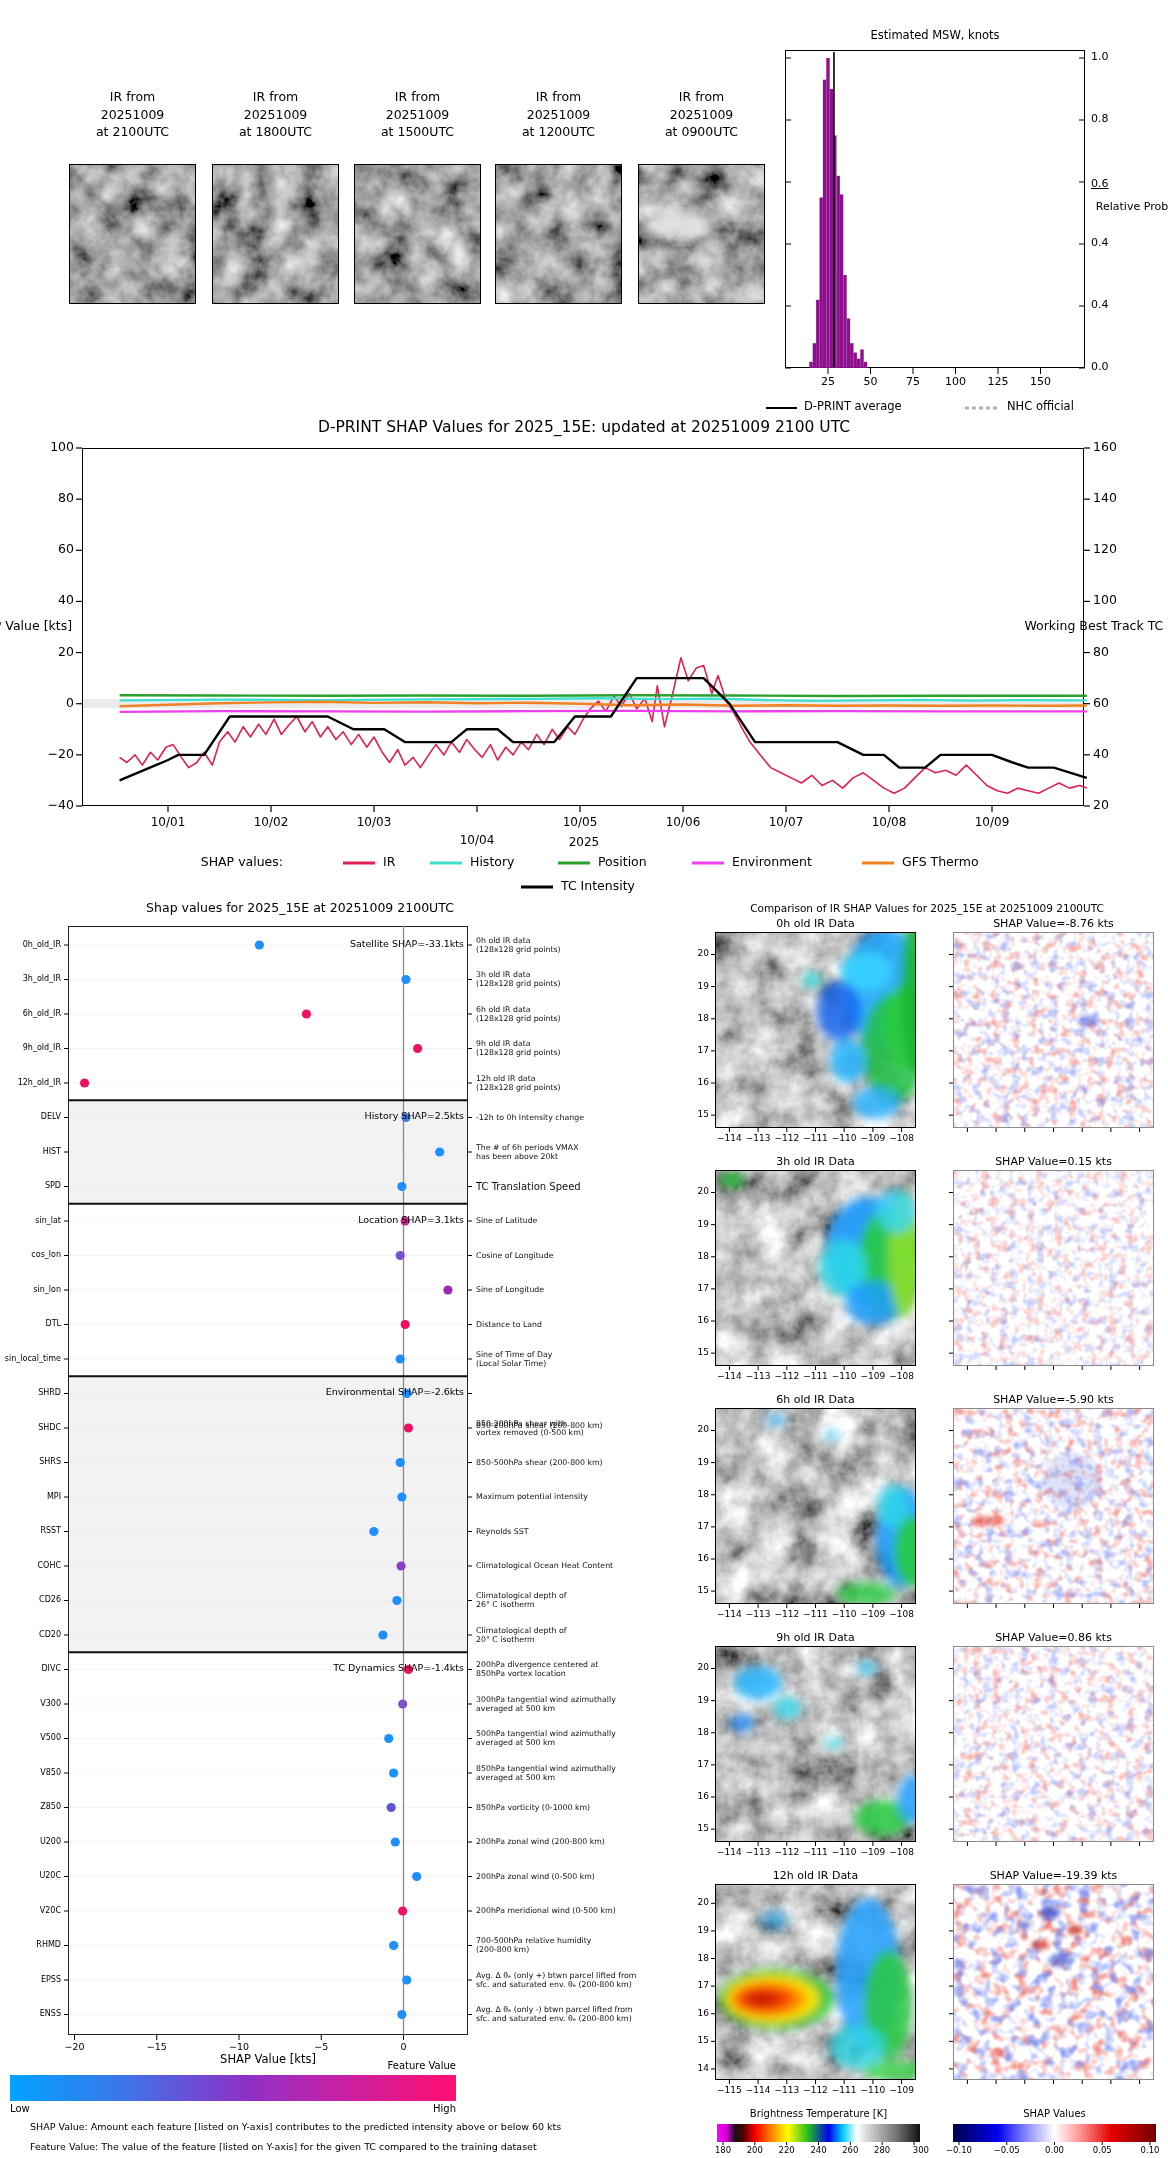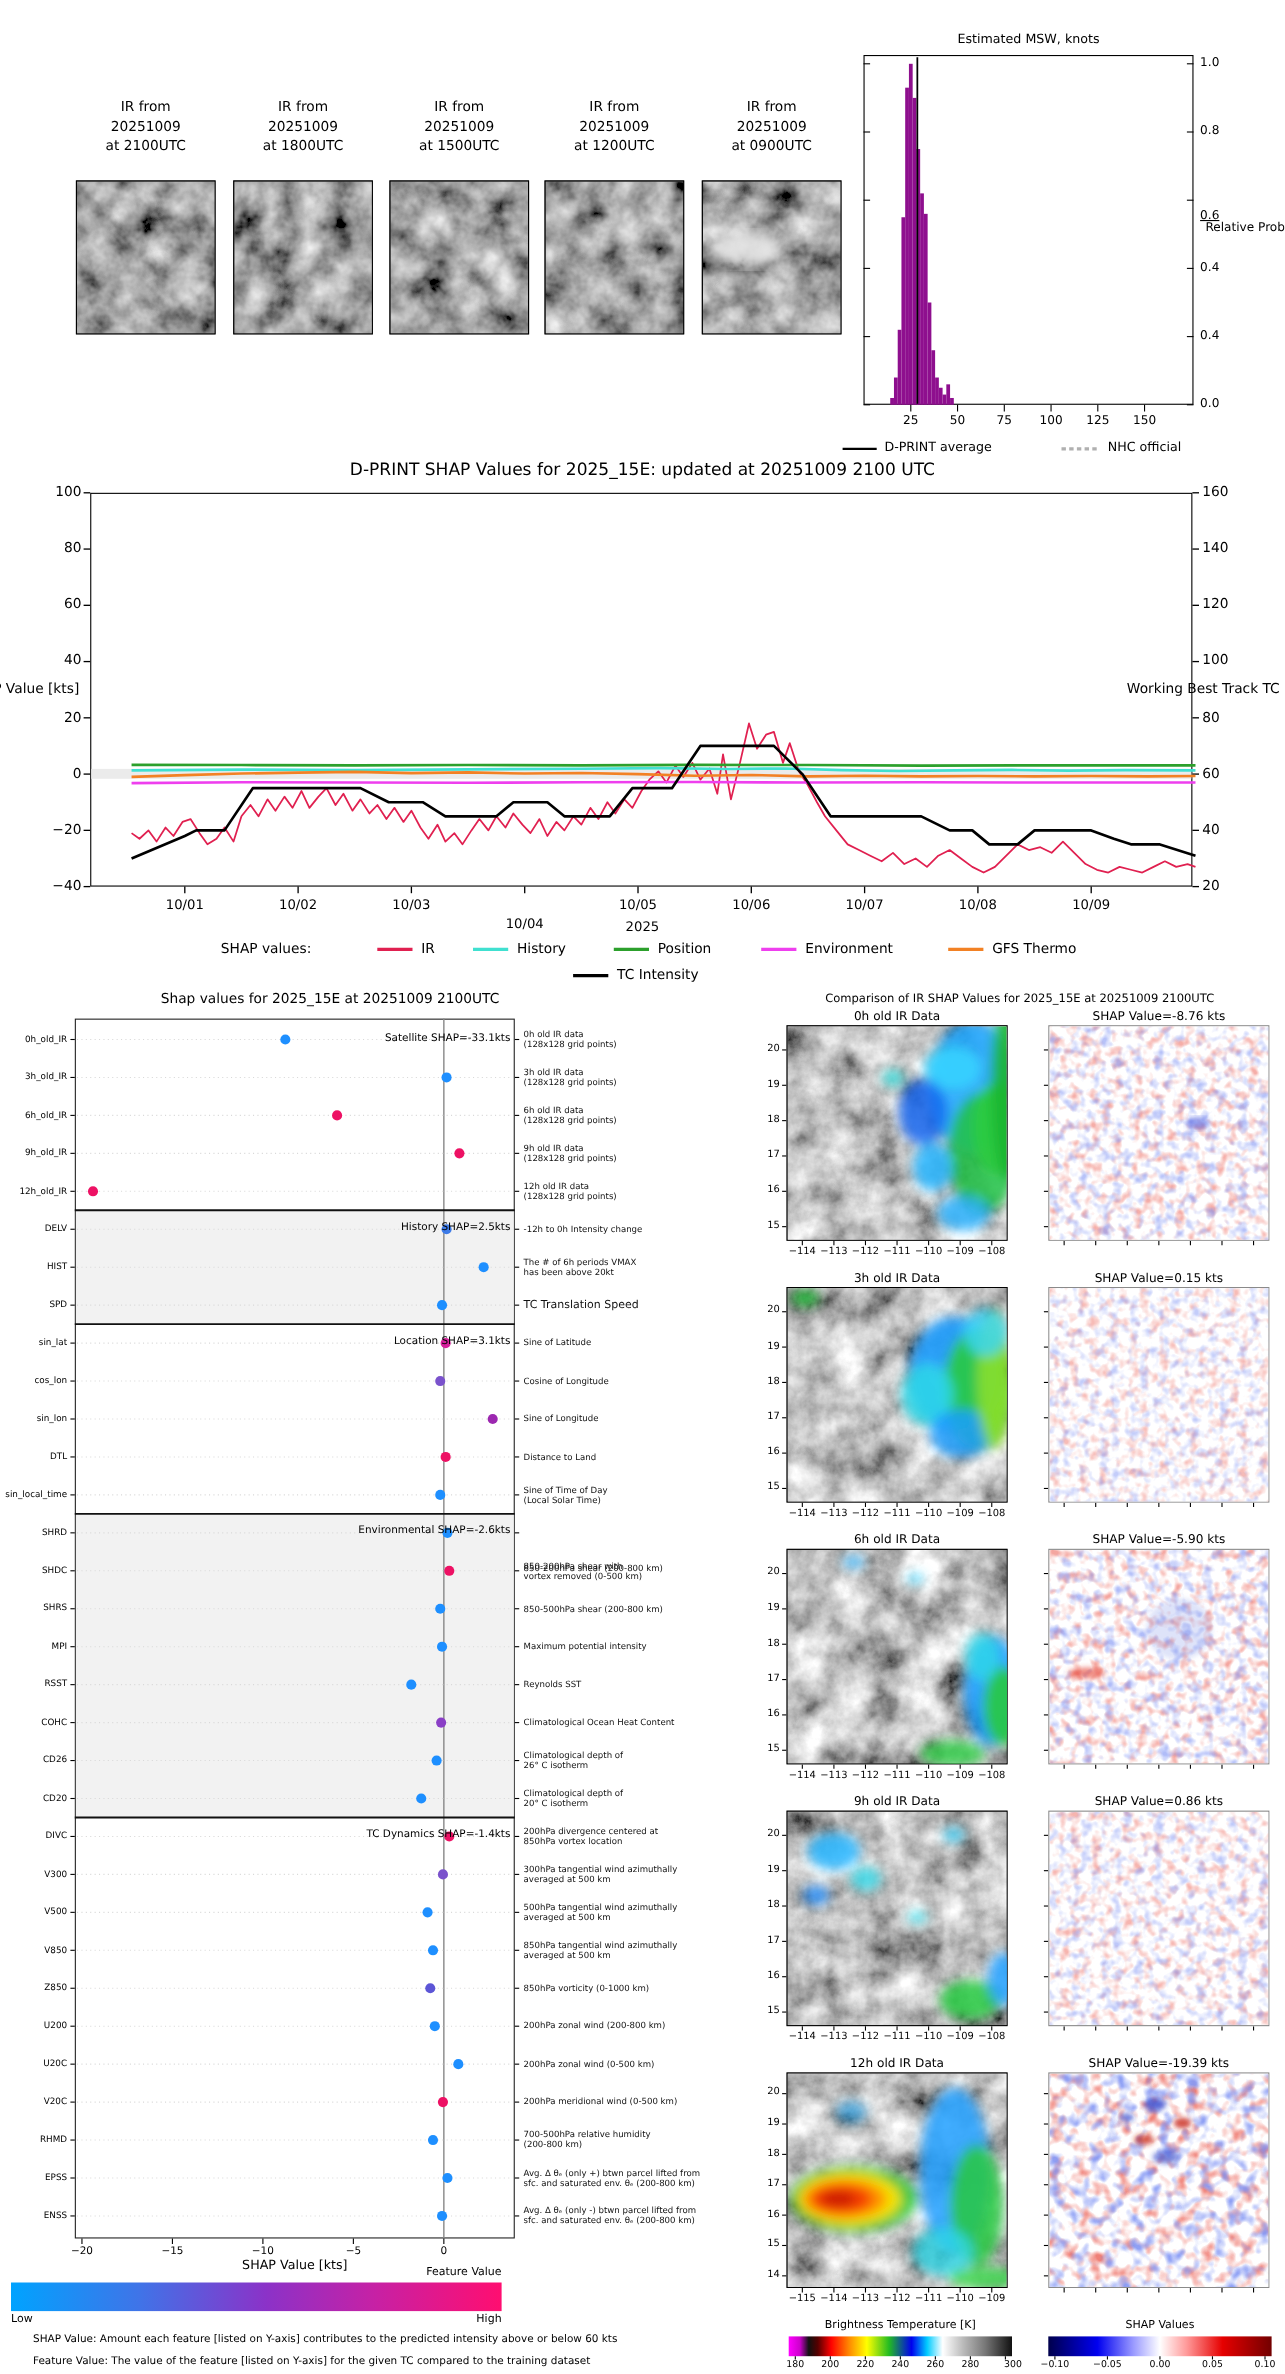--- a/index.html
+++ b/index.html
@@ -606,21 +606,21 @@
       </svg></div>
     <div class="t c" style="left: 813px; top: 376px; width: 30px; font-size: 11px;">25</div>
     <div class="t c" style="left: 855.5px; top: 376px; width: 30px; font-size: 11px;">50</div>
     <div class="t c" style="left: 898px; top: 376px; width: 30px; font-size: 11px;">75</div>
     <div class="t c" style="left: 940.5px; top: 376px; width: 30px; font-size: 11px;">100</div>
     <div class="t c" style="left: 983px; top: 376px; width: 30px; font-size: 11px;">125</div>
     <div class="t c" style="left: 1025.5px; top: 376px; width: 30px; font-size: 11px;">150</div>
     <div class="t" style="left: 1091px; top: 361px; font-size: 11px;">0.0</div>
     <div class="t" style="left: 1091px; top: 299px; font-size: 11px;">0.4</div>
     <div class="t" style="left: 1091px; top: 237px; font-size: 11px;">0.4</div>
-    <div class="t" style="left: 1091px; top: 190px; font-size: 11px; text-decoration: underline;">0.6</div>
+    <div class="t" style="left: 1091px; top: 178px; font-size: 11px; text-decoration: underline;">0.6</div>
     <div class="t" style="left: 1091px; top: 113px; font-size: 11px;">0.8</div>
     <div class="t" style="left: 1091px; top: 51px; font-size: 11px;">1.0</div>
     <div class="t" style="left: 804px; top: 400px; font-size: 11.5px;">D-PRINT average</div>
     <div class="t" style="left: 1007px; top: 400px; font-size: 11.5px;">NHC official</div>
     <div class="t r" style="left: 34px; top: 440px; width: 40px; font-size: 12.5px;">100</div>
     <div class="t r" style="left: 34px; top: 491.143px; width: 40px; font-size: 12.5px;">80</div>
     <div class="t r" style="left: 34px; top: 542.286px; width: 40px; font-size: 12.5px;">60</div>
     <div class="t r" style="left: 34px; top: 593.429px; width: 40px; font-size: 12.5px;">40</div>
     <div class="t r" style="left: 34px; top: 644.571px; width: 40px; font-size: 12.5px;">20</div>
     <div class="t r" style="left: 34px; top: 695.714px; width: 40px; font-size: 12.5px;">0</div>

